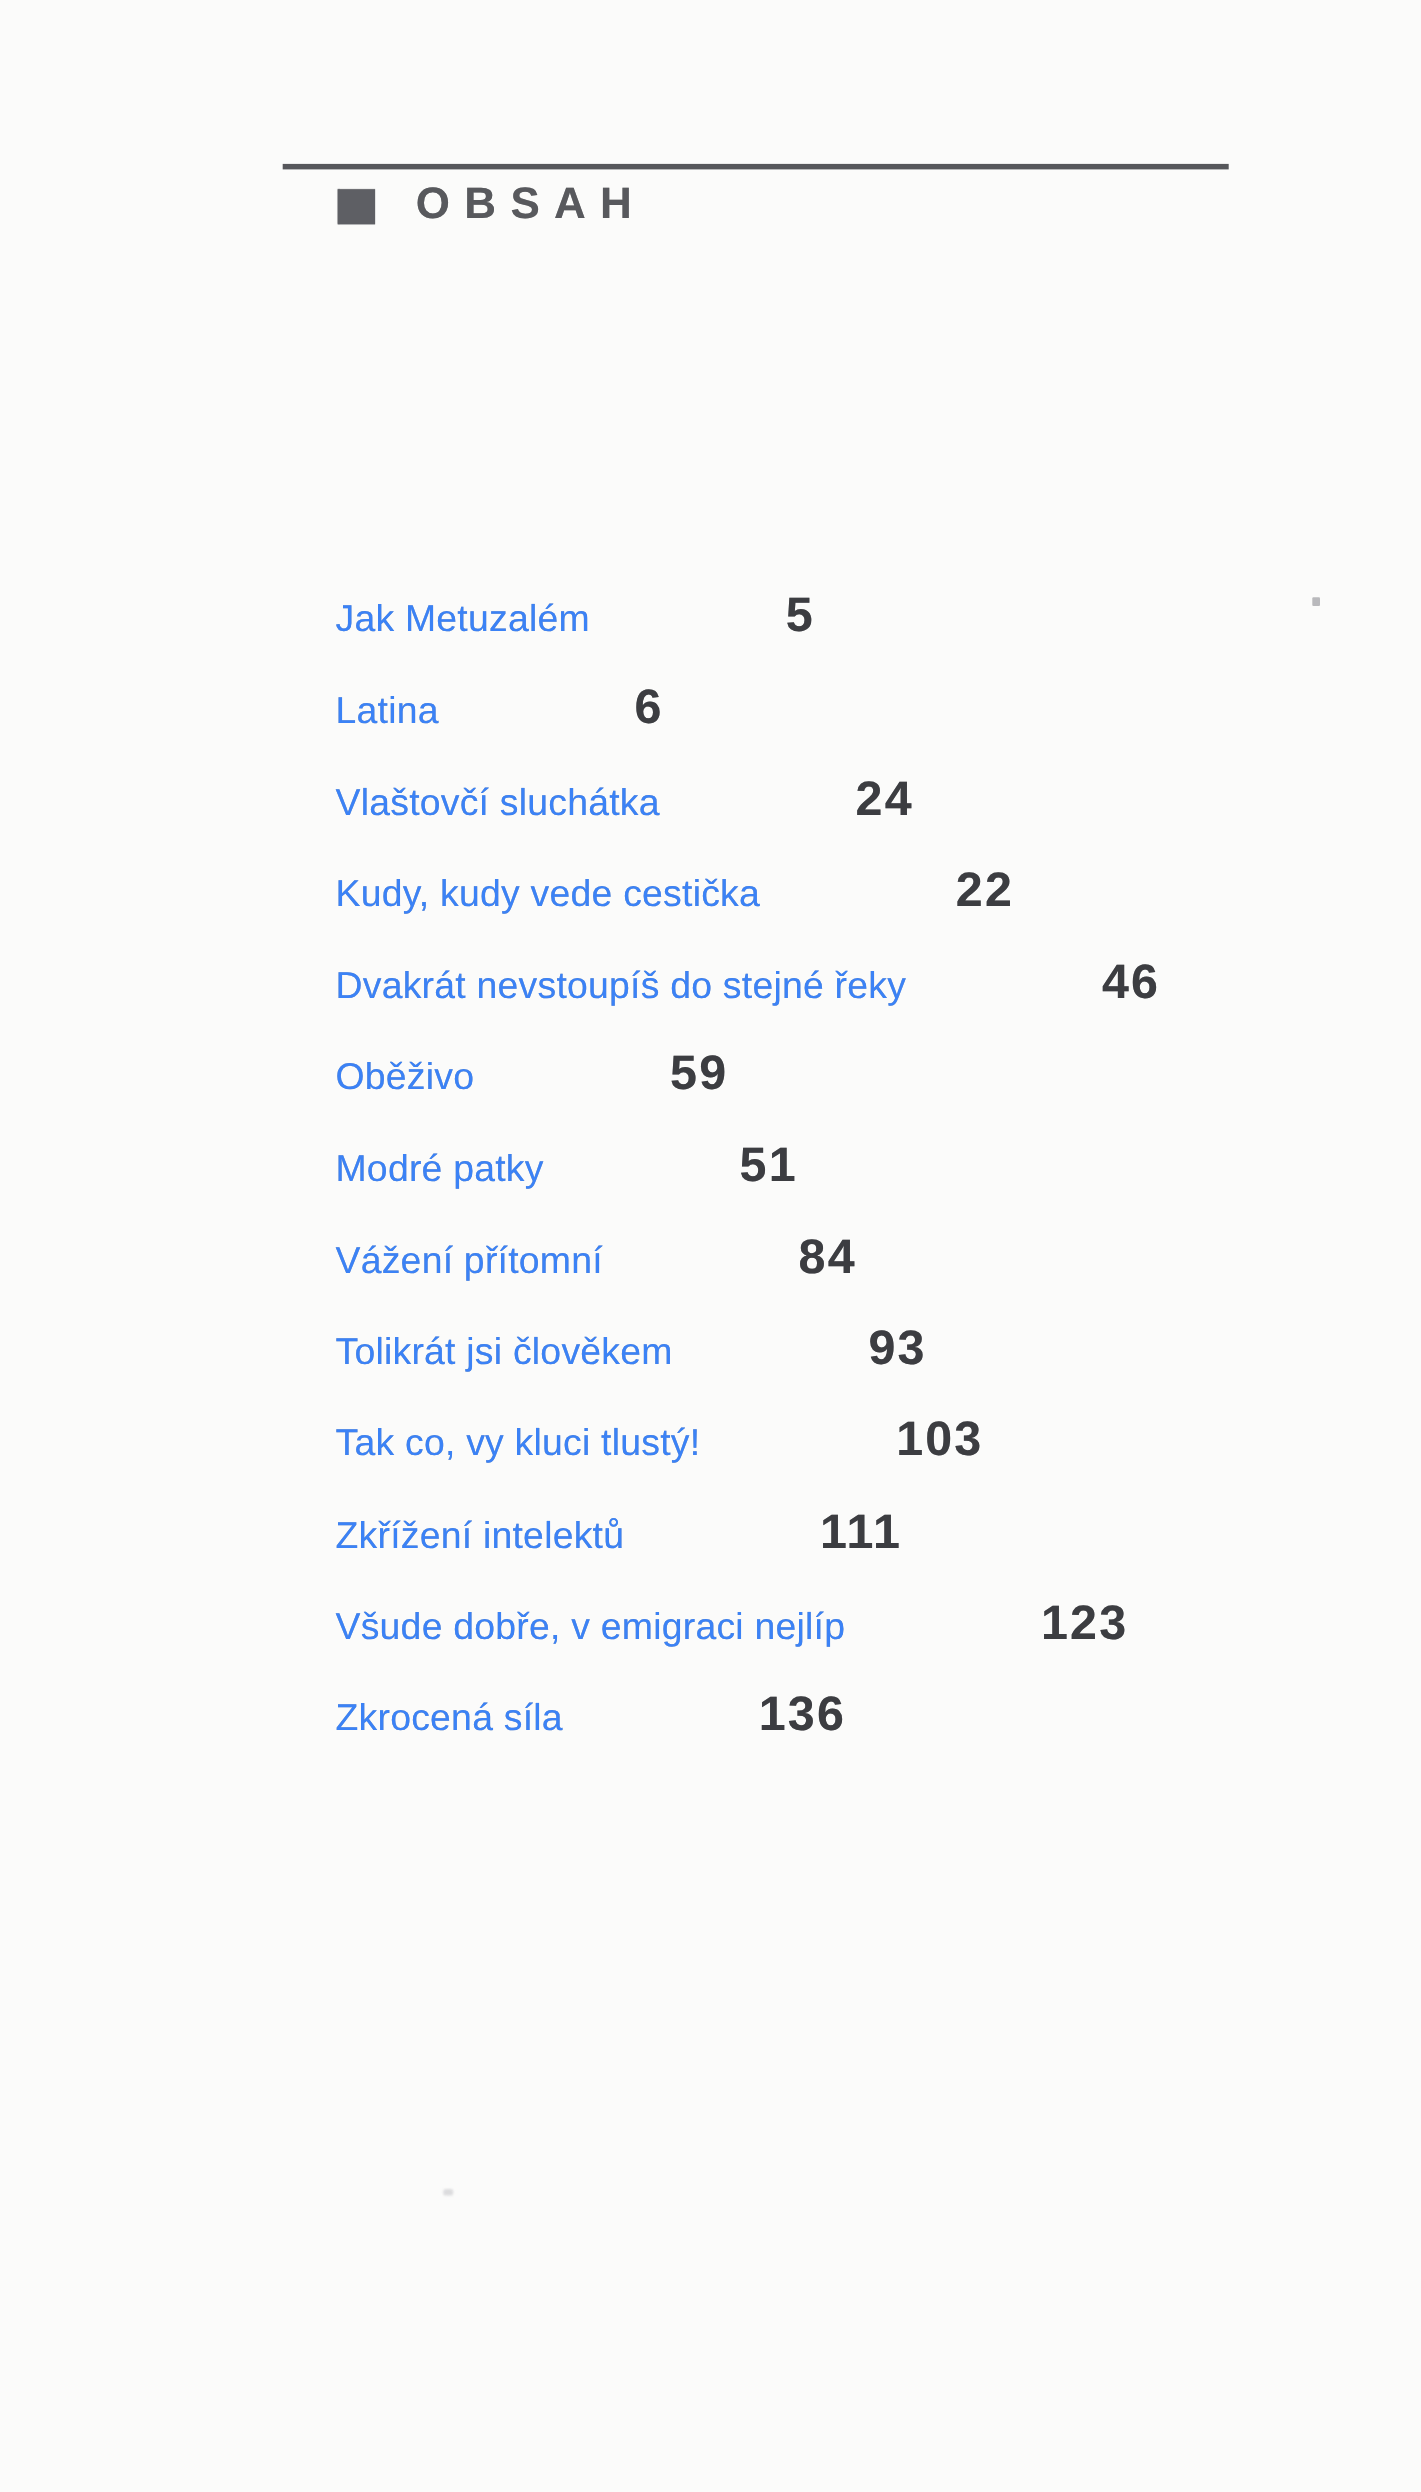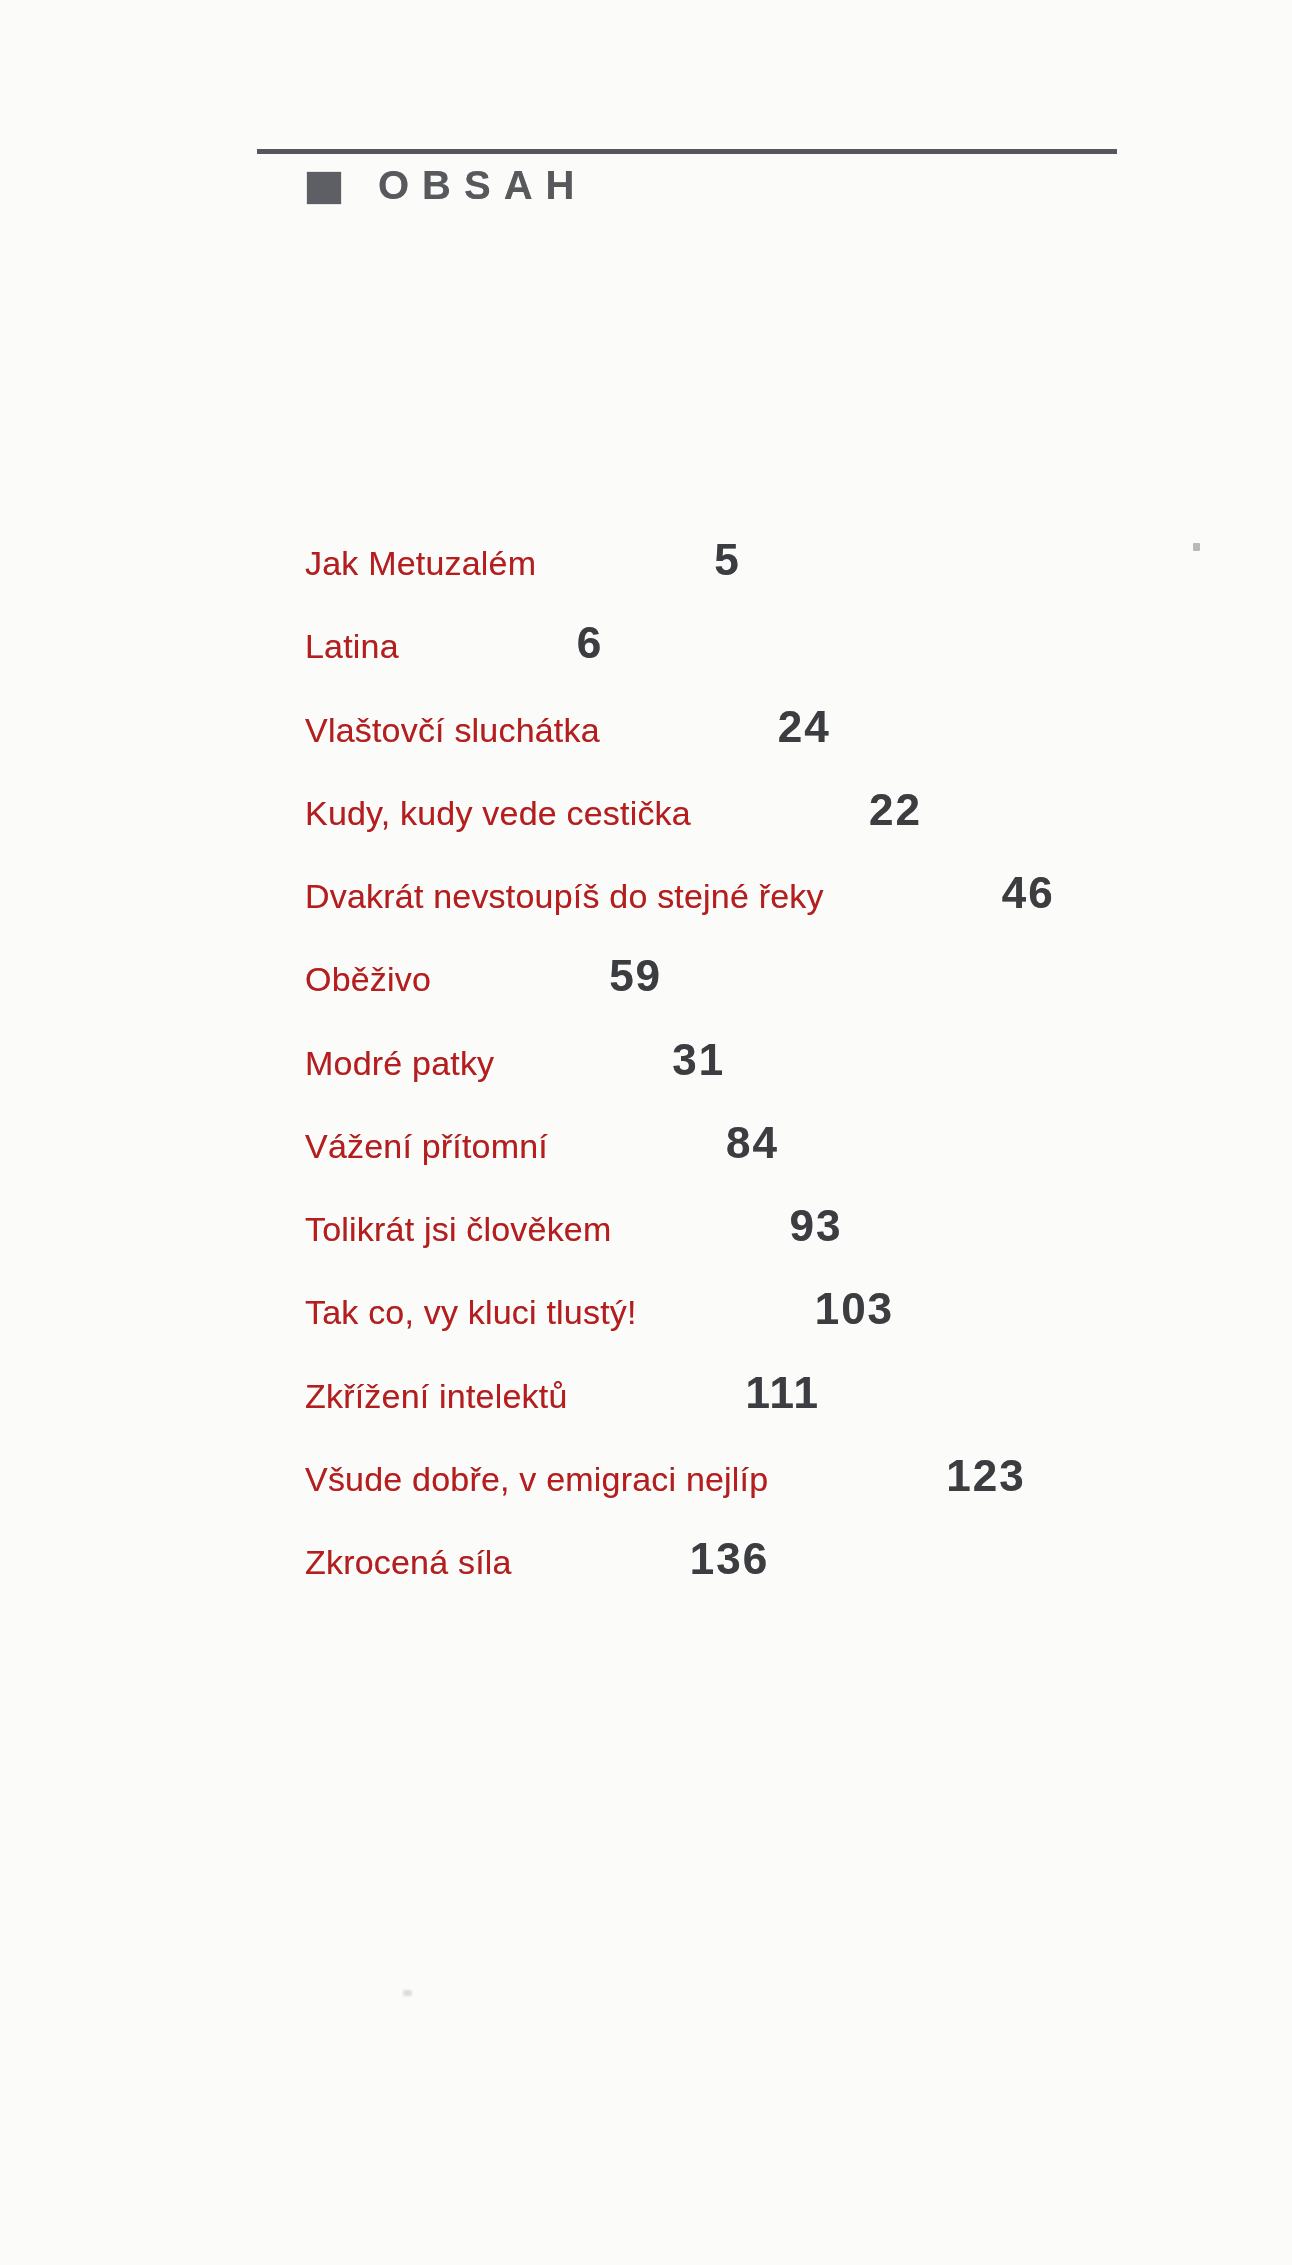--- a/index.html
+++ b/index.html
@@ -60,21 +60,21 @@
 
   .toc-row {
     height: 83.25px;
     display: flex;
     align-items: baseline;
     white-space: nowrap;
   }
 
   .toc-title {
     font-size: 34px;
-    color: #b91c1c;
+    color: #3b82f6;
     letter-spacing: 0.2px;
     text-shadow: 0 0 0.5px rgba(71,72,76,.45);
   }
 
   .toc-num {
     margin-left: 178px;
     font-size: 44px;
     font-weight: 700;
     color: #3c3d41;
     letter-spacing: 2px;
@@ -138,21 +138,21 @@
     <div class="toc-row">
       <span class="toc-title">Dvakrát nevstoupíš do stejné řeky</span>
       <span class="toc-num">46</span>
     </div>
     <div class="toc-row">
       <span class="toc-title">Oběživo</span>
       <span class="toc-num">59</span>
     </div>
     <div class="toc-row">
       <span class="toc-title">Modré patky</span>
-      <span class="toc-num">31</span>
+      <span class="toc-num">51</span>
     </div>
     <div class="toc-row">
       <span class="toc-title">Vážení přítomní</span>
       <span class="toc-num">84</span>
     </div>
     <div class="toc-row">
       <span class="toc-title">Tolikrát jsi člověkem</span>
       <span class="toc-num">93</span>
     </div>
     <div class="toc-row">

